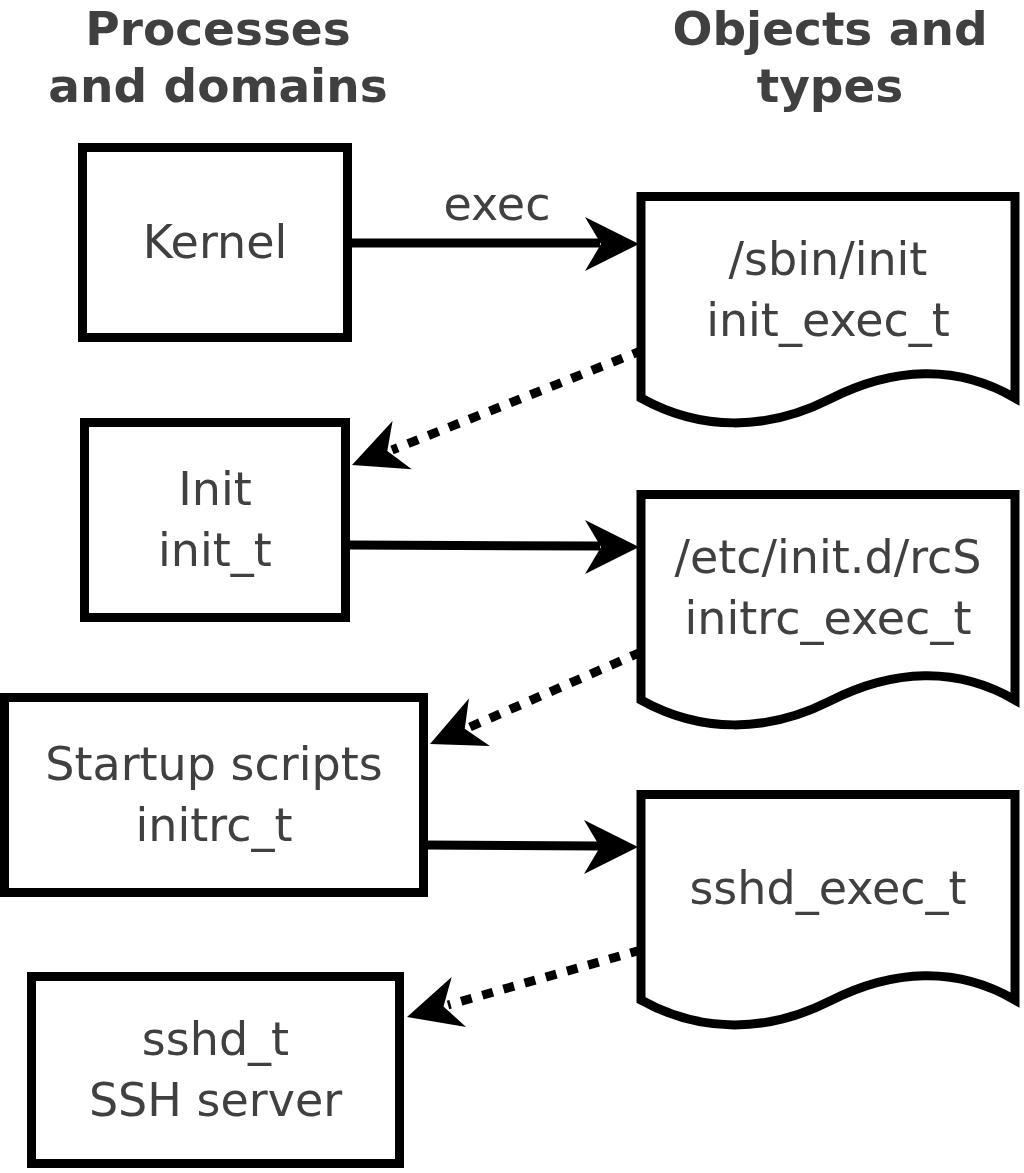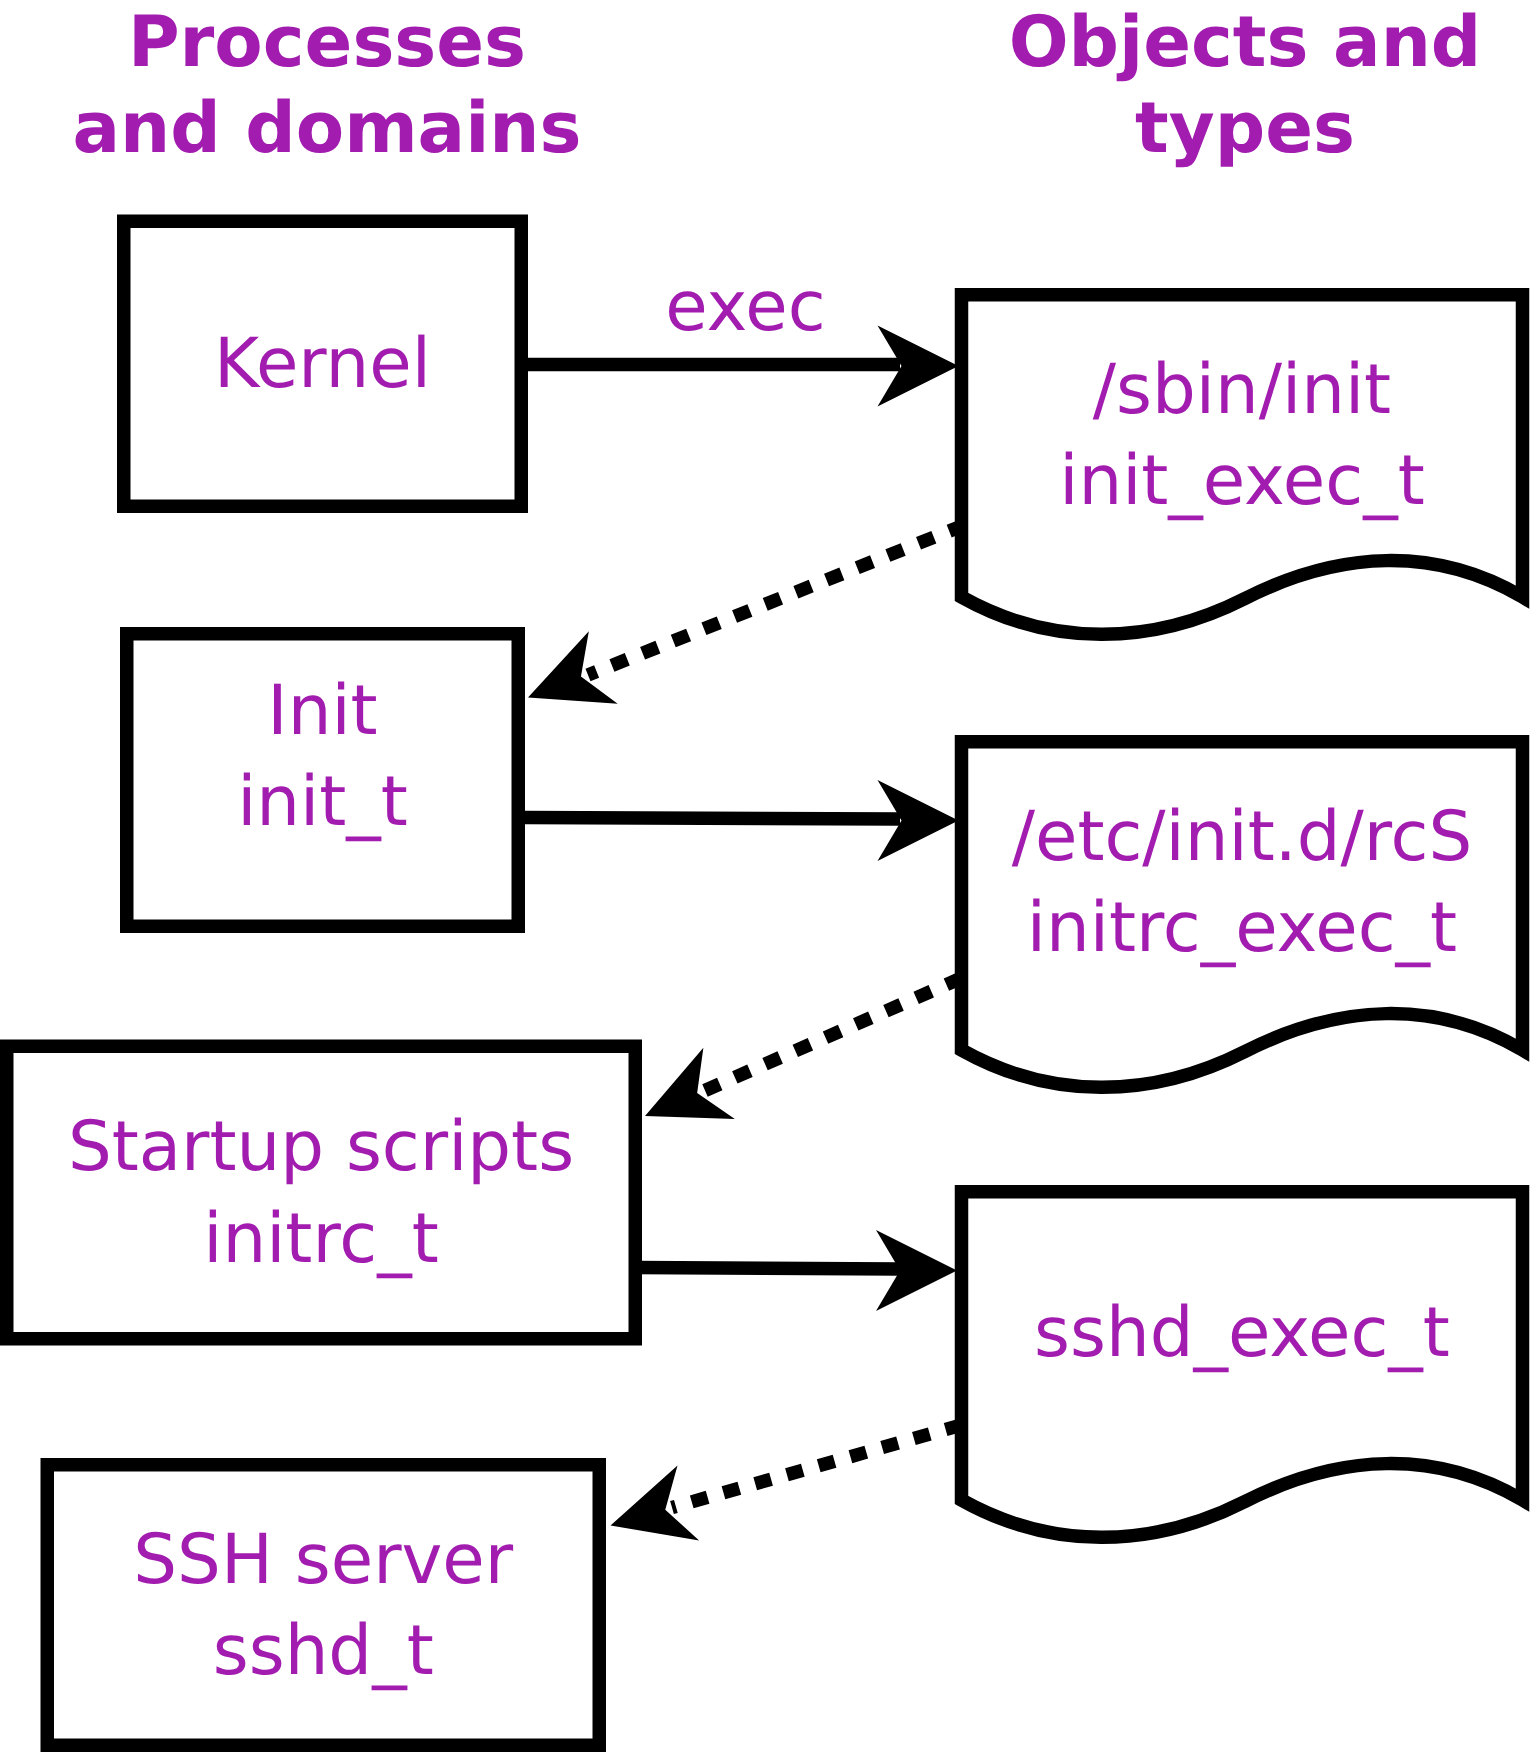--- a/index.html
+++ b/index.html
@@ -1,21 +1,21 @@
 <!DOCTYPE html>
 <html><head>
 <meta charset="utf-8">
 <style>
   html, body { margin: 0; padding: 0; background: #ffffff; }
   .canvas {
     position: relative;
     width: 1024px;
     height: 1173px;
     background: #ffffff;
-    color: #a21caf;
+    color: #404040;
     font-family: "DejaVu Sans", "Liberation Sans", sans-serif;
     overflow: hidden;
   }
   svg.layer {
     position: absolute;
     left: 0; top: 0;
     width: 1024px; height: 1173px;
   }
   .label { position: absolute; text-align: center; white-space: nowrap; }
   .hdr {
@@ -97,31 +97,31 @@
   <div class="label hdr" style="left:628px; top:2; width:404px;">
     <div>Objects and</div>
     <div>types</div>
   </div>
 
   <div class="label edge-label" style="left:427px; top:180px; width:140px;">exec</div>
 
   <div class="label node-label" style="left:78px; top:143px; width:274px; height:199px;">
     <div>Kernel</div>
   </div>
-  <div class="label node-label" style="left:80px; top:418px; width:270px; height:172px;">
+  <div class="label node-label" style="left:80px; top:434px; width:270px; height:172px;">
     <div>Init</div>
     <div>init_t</div>
   </div>
   <div class="label node-label" style="left:0; top:693px; width:428px; height:204px;align-items:center;">
     <div>Startup scripts</div>
     <div>initrc_t</div>
   </div>
   <div class="label node-label" style="left:27px; top:972px; width:377px; height:196px;">
+    <div>sshd_t</div>
     <div>SSH server</div>
-    <div>sshd_t</div>
   </div>
 
   <div class="label node-label" style="left:641px; top:200px; width:374px; height:180px;">
     <div>/sbin/init</div>
     <div>init_exec_t</div>
   </div>
   <div class="label node-label" style="left:641px; top:498px; width:374px; height:180px;">
     <div>/etc/init.d/rcS</div>
     <div>initrc_exec_t</div>
   </div>

